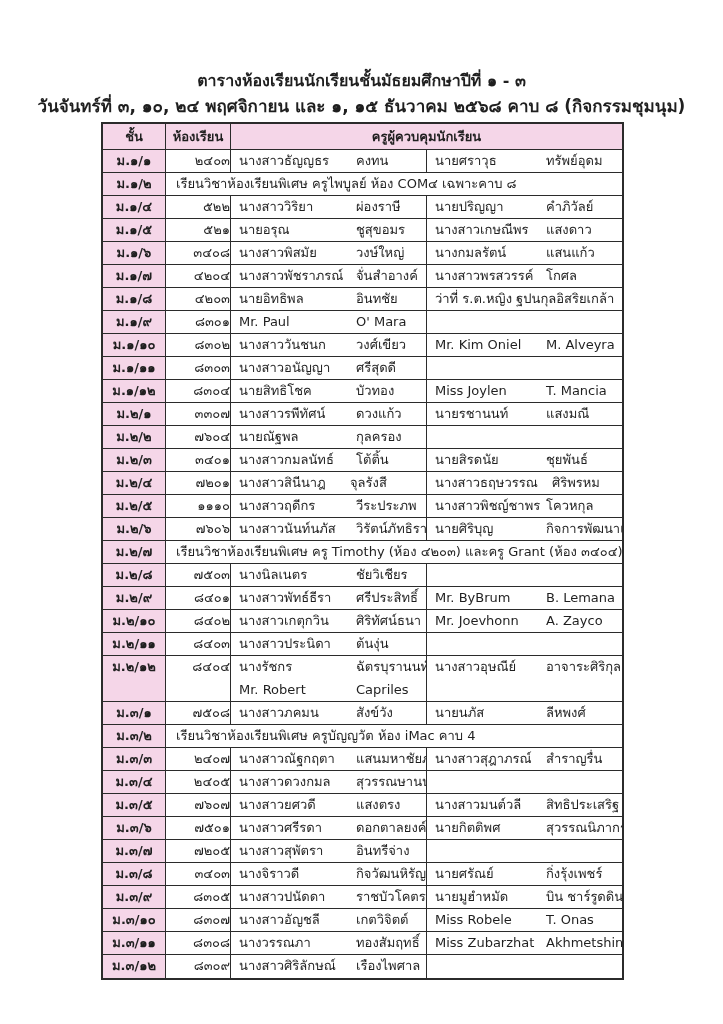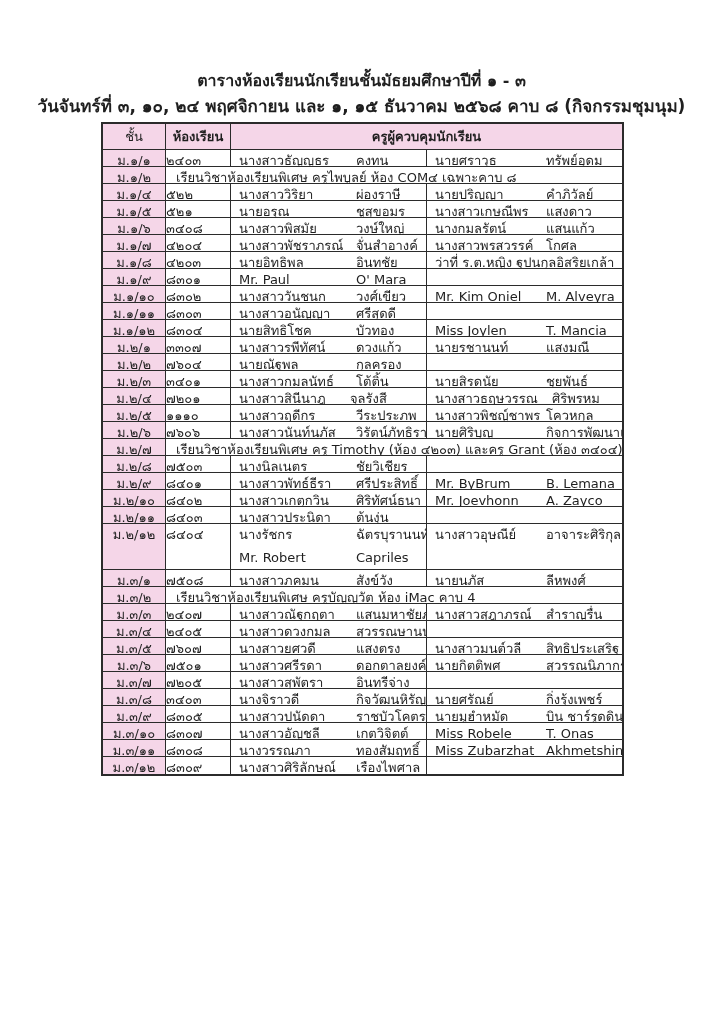--- a/index.html
+++ b/index.html
@@ -28,21 +28,21 @@
   .table {
     margin-left: 101px;
     width: 523px;
     border: 2px solid var(--line, #2b2b2b);
     background: #ffffff;
   }
   .row {
     display: grid;
     grid-template-columns: 63px 65px 196px 195px;
     border-bottom: 1px solid var(--line, #2b2b2b);
-    height: 17px;
+    height: 23px;
   }
   .row.spanrow { grid-template-columns: 63px 456px; }
   .row.dbl { height: 46px; }
   .row:last-child { border-bottom: none; }
   .row.header {
     grid-template-columns: 63px 65px 391px;
     height: 26px;
     background: var(--pink, #f5d6e8);
     font-weight: bold;
   }
@@ -50,25 +50,25 @@
     border-right: 1px solid var(--line, #2b2b2b);
     overflow: hidden;
     white-space: nowrap;
     font-size: 13px;
     line-height: 22px;
   }
   .row > .cell:last-child { border-right: none; }
   .header .cell { text-align: center; line-height: 25px; font-size: 13px; }
   .c-class {
     background: var(--pink, #f5d6e8);
-    font-weight: normal;
+    font-weight: bold;
     text-align: center;
   }
   .header .c-class { background: transparent; }
-  .c-room { text-align: left; }
+  .c-room { text-align: right; }
   .c-span { padding-left: 10px; }
   .c-t { display: flex; flex-direction: column; }
   .tline { display: flex; height: 23px; line-height: 22px; }
   .fn { padding-left: 8px; min-width: 125px; }
   .c-t2 .fn { min-width: 119px; }
 </style>
 </head>
 <body>
 
 <div class="page">

